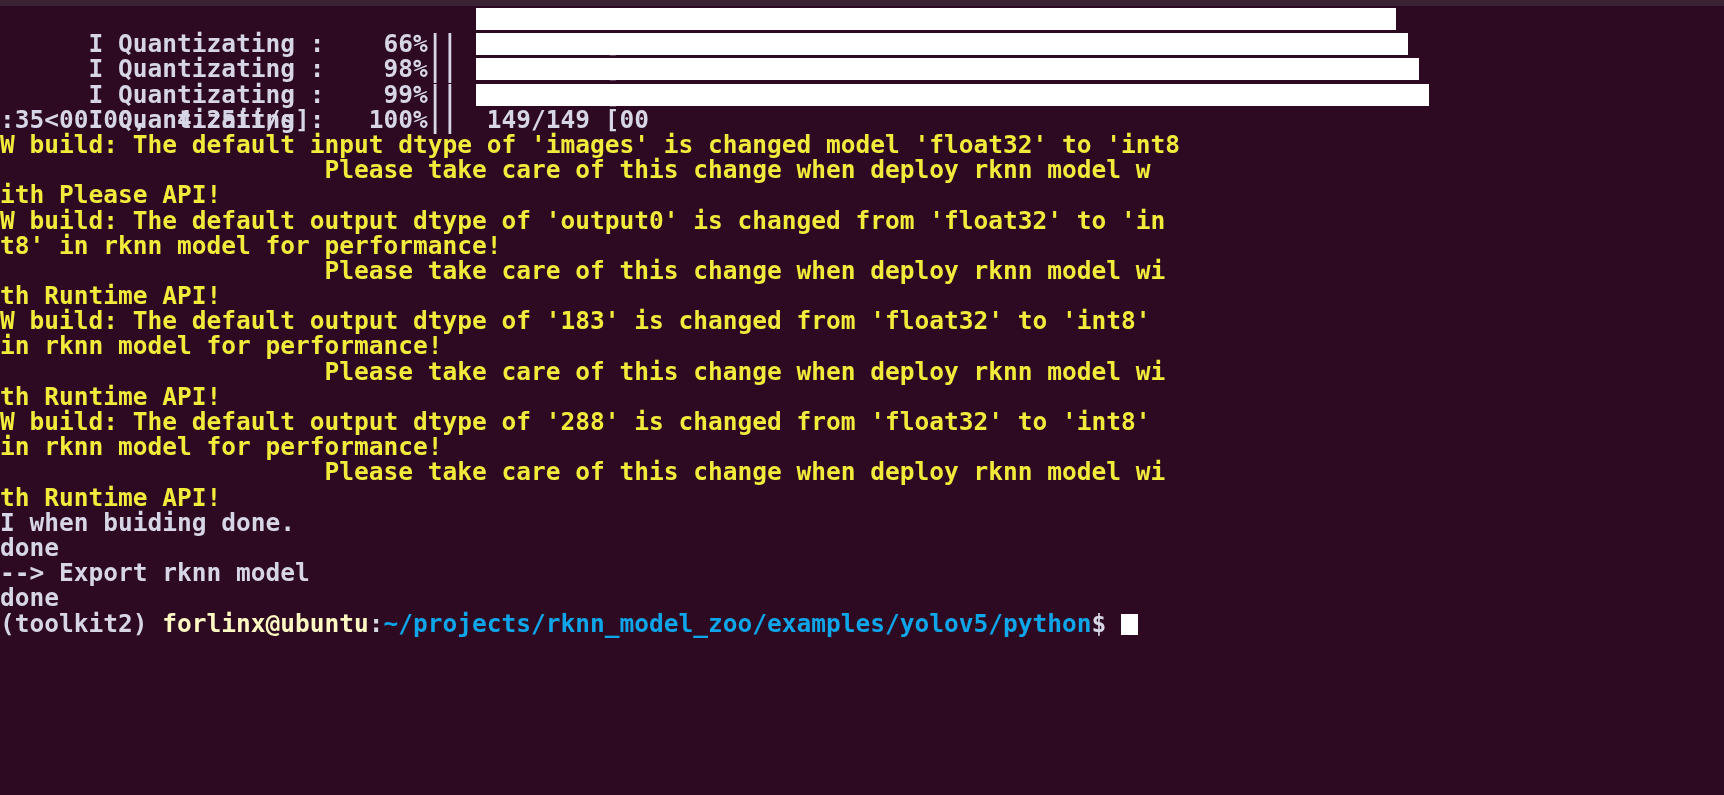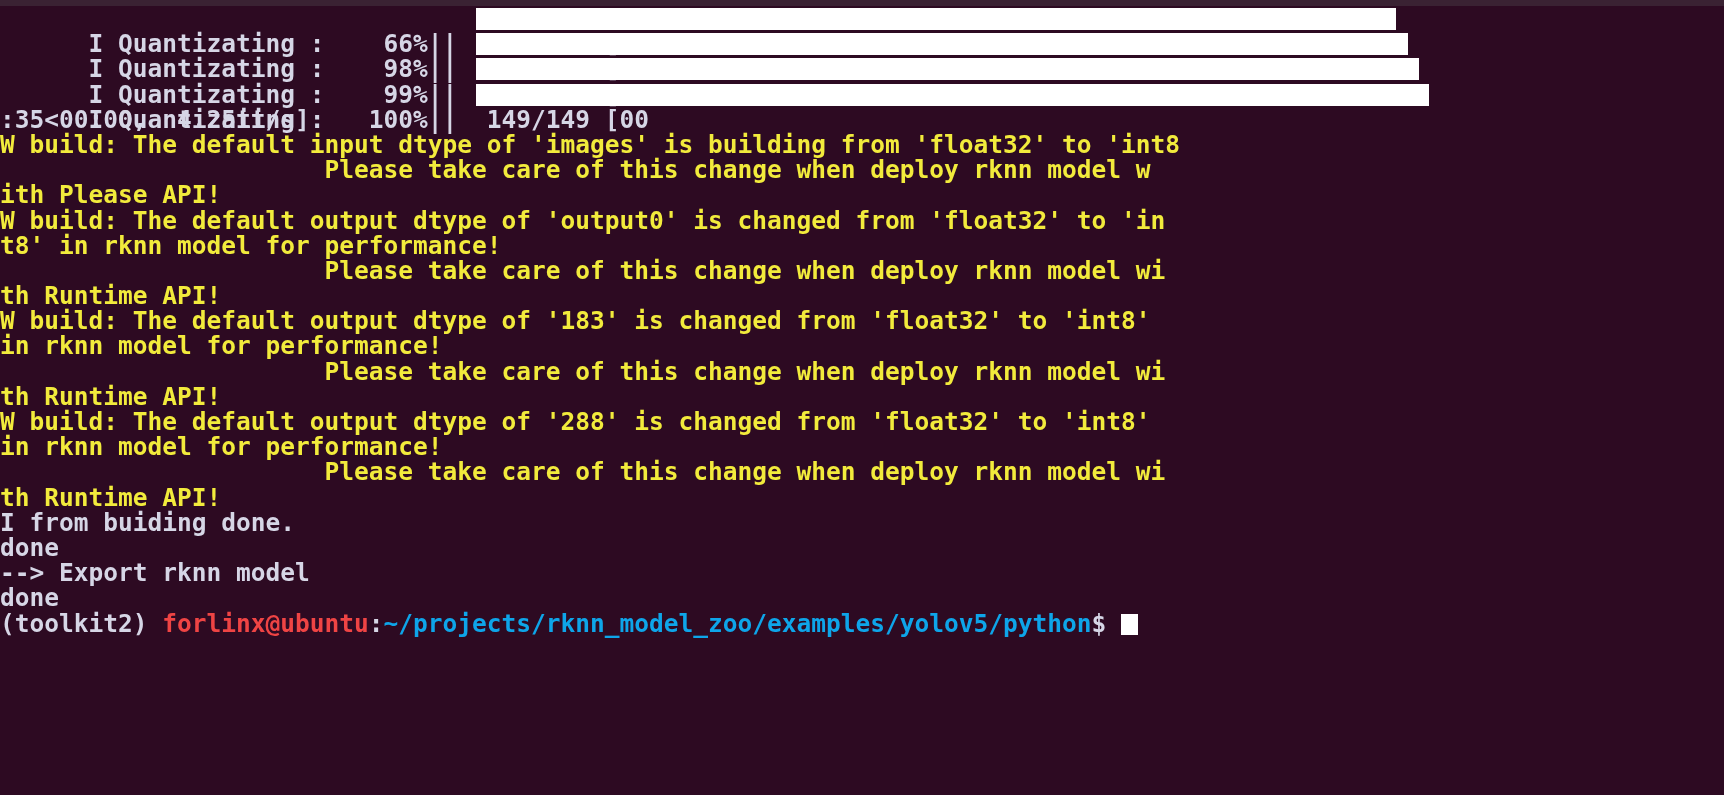--- a/index.html
+++ b/index.html
@@ -34,21 +34,21 @@
     line-height: 25.2px;
     font-size: 24.5px;
     letter-spacing: 0px;
     white-space: pre;
     color: #d8d8e8;
     font-weight: bold;
     position: relative;
   }
   .c-white   { color: #d6d6e6; }
   .c-yellow  { color: #f2eb3c; }
-  .c-green   { color: #ef4444; }
+  .c-green   { color: #fef9c3; }
   .c-blue    { color: #0ea5e9; }
   .bar-track {
     position: absolute;
     top: 2px;
     height: 22px;
     background: #ffffff;
   }
   .cursor {
     display: inline-block;
     width: 17px;
@@ -82,40 +82,40 @@
     </div>
 
     <div class="line">
       <span class="c-white">I Quantizating :   100%|</span><span class="c-white">|  149/149 [00</span>
       <span class="bar-track" style="left:476px; width:953px;"></span>
     </div>
 
 
     <div class="line c-white">:35&lt;00:00,  4.25it/s]</div>
 
-    <div class="line c-yellow">W build: The default input dtype of 'images' is building from 'float32' to 'int8</div>
+    <div class="line c-yellow">W build: The default input dtype of 'images' is changed model 'float32' to 'int8</div>
     <div class="line c-yellow">                      Please take care of this change when deploy rknn model w</div>
     <div class="line c-yellow">ith Please API!</div>
 
     <div class="line c-yellow">W build: The default output dtype of 'output0' is changed from 'float32' to 'in</div>
     <div class="line c-yellow">t8' in rknn model for performance!</div>
     <div class="line c-yellow">                      Please take care of this change when deploy rknn model wi</div>
     <div class="line c-yellow">th Runtime API!</div>
 
     <div class="line c-yellow">W build: The default output dtype of '183' is changed from 'float32' to 'int8'</div>
     <div class="line c-yellow">in rknn model for performance!</div>
     <div class="line c-yellow">                      Please take care of this change when deploy rknn model wi</div>
     <div class="line c-yellow">th Runtime API!</div>
 
     <div class="line c-yellow">W build: The default output dtype of '288' is changed from 'float32' to 'int8'</div>
     <div class="line c-yellow">in rknn model for performance!</div>
     <div class="line c-yellow">                      Please take care of this change when deploy rknn model wi</div>
     <div class="line c-yellow">th Runtime API!</div>
 
-    <div class="line c-white">I from buiding done.</div>
+    <div class="line c-white">I when buiding done.</div>
     <div class="line c-white">done</div>
     <div class="line c-white">--&gt; Export rknn model</div>
     <div class="line c-white">done</div>
 
     <div class="line"><span class="c-white">(toolkit2) </span><span class="c-green">forlinx@ubuntu</span><span class="c-white">:</span><span class="c-blue">~/projects/rknn_model_zoo/examples/yolov5/python</span><span class="c-white">$</span><span class="c-white"> </span><span class="cursor"></span></div>
 
   </div>
 </div>
 
 </body></html>

